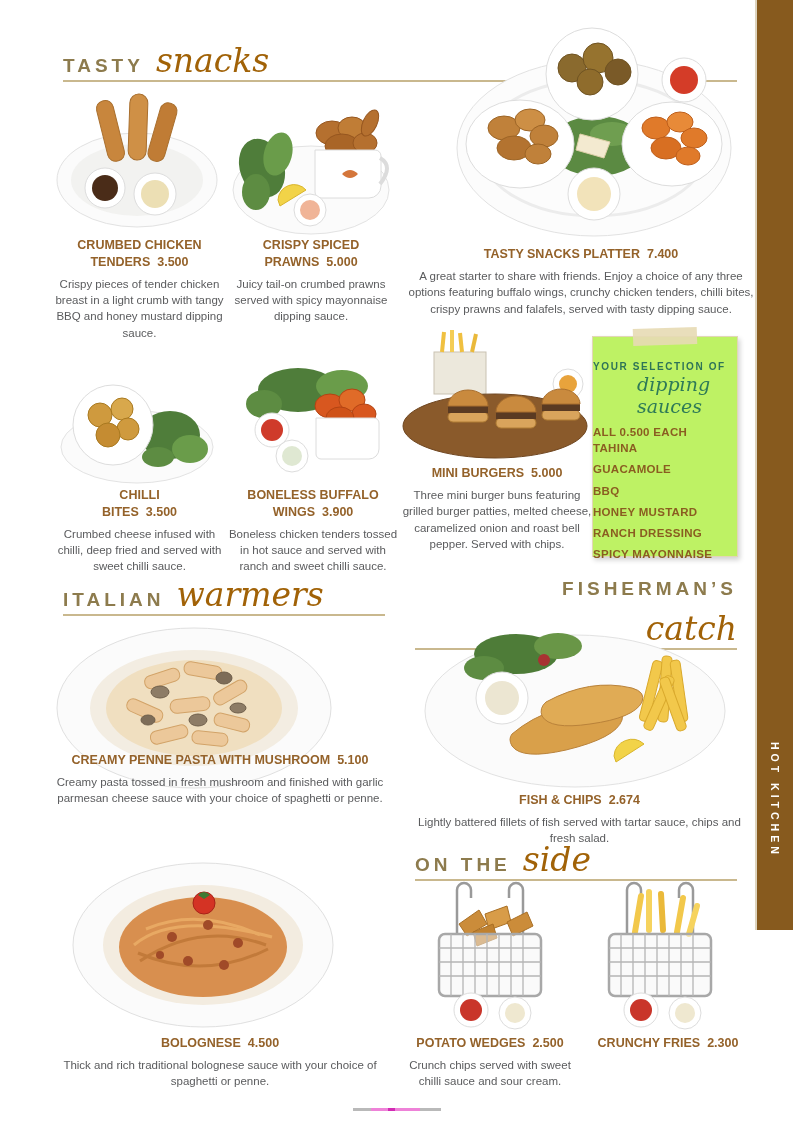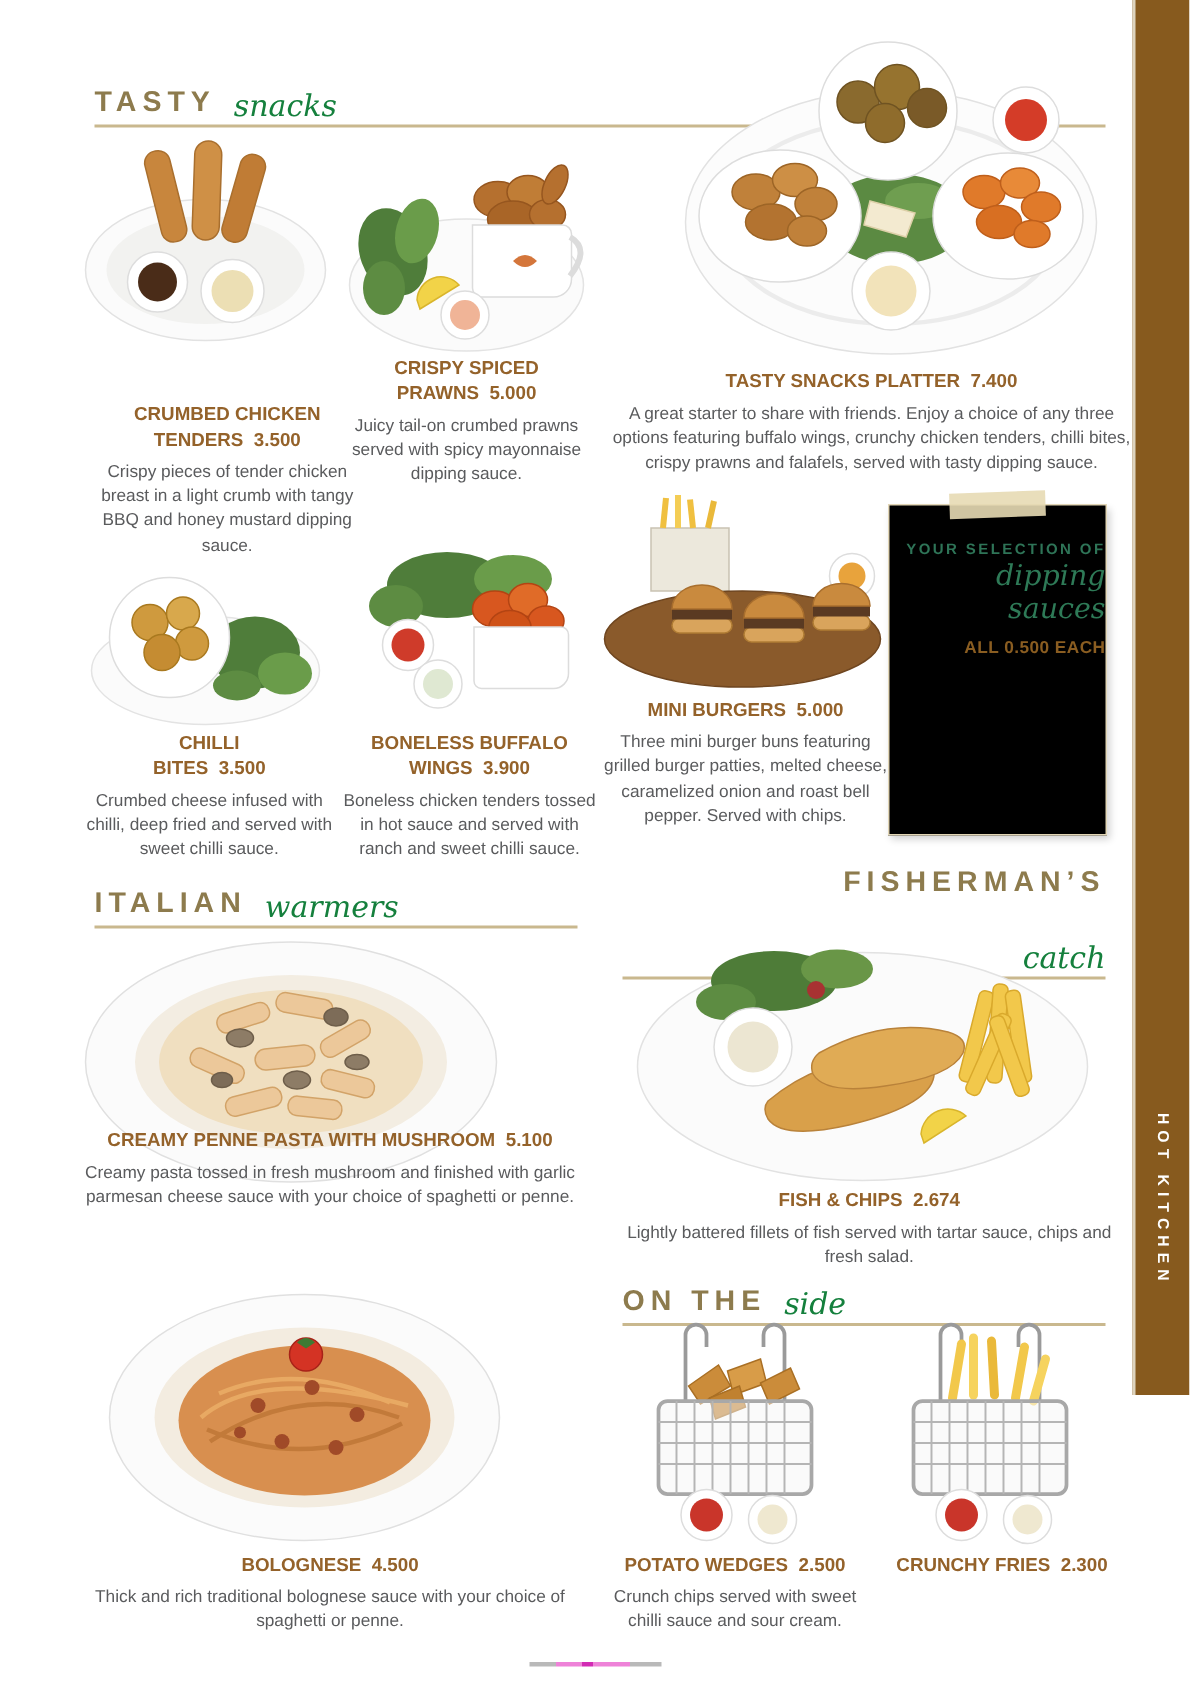--- a/index.html
+++ b/index.html
@@ -4,38 +4,38 @@
 <style>
   html,body{margin:0;padding:0;}
   body{width:793px;height:1122px;position:relative;background:#ffffff;
        font-family:"Liberation Sans",sans-serif;overflow:hidden;}
 
   
   .section-header{position:absolute;border-bottom:2px solid #c9b88e;
        display:flex;align-items:flex-end;gap:12px;padding-bottom:3px;z-index:1;}
   .header-main{font-size:19px;font-weight:bold;letter-spacing:4px;color:#8d7b4d;}
   .header-script{font-family:"DejaVu Serif",serif;font-style:italic;
-       font-size:20px;line-height:1;color:#15803d;margin-top:16px;}
+       font-size:33px;line-height:1;color:#a16207;}
 
   
   .menu-item{position:absolute;text-align:center;z-index:3;}
   .item-title{font-weight:bold;font-size:12.5px;color:#94622a;line-height:1.35;margin:0 auto;}
   .item-price{margin-left:7px;}
   .item-desc{font-size:11.5px;color:#5a5b5d;line-height:1.42;margin-top:5px;}
   .tw110 .item-title{max-width:110px;}
   .tw140 .item-title{max-width:150px;}
 
   
   .photo{position:absolute;z-index:2;}
   .photo svg{display:block;}
 
   
   .note{position:absolute;left:592px;top:336px;width:144px;height:219px;
-       background:#000000;border:1px solid #e2d6b6;box-shadow:2px 3px 5px rgba(0,0,0,.18);
-       text-align:right;z-index:3;}
+       background:#bef264;border:1px solid #e2d6b6;box-shadow:2px 3px 5px rgba(0,0,0,.18);
+       text-align:left;z-index:3;}
   .note-tape{position:absolute;left:40px;top:-9px;width:64px;height:17px;
        background:#e7dab4;opacity:.9;transform:rotate(-2deg);}
   .note-h1{margin-top:24px;font-size:10px;font-weight:bold;letter-spacing:1.6px;color:#2e7457;}
   .note-h2{font-family:"DejaVu Serif",serif;font-style:italic;font-size:19px;
        color:#2e7a57;margin-top:1px;padding-left:44px;}
   .note-price{font-size:11.5px;font-weight:bold;color:#8a5d21;margin-top:9px;letter-spacing:.3px;}
   .note-sauce{display:block;font-size:11.5px;font-weight:bold;color:#8a5d21;
        line-height:1.85;letter-spacing:.3px;}
 
   
@@ -356,21 +356,21 @@
         <line x1="26" y1="86" x2="128" y2="86"></line>
     <line x1="26" y1="100" x2="128" y2="100"></line>
   </g>
   <circle cx="58" cy="134" r="17" fill="#ffffff" stroke="#dddddd"></circle>
   <circle cx="58" cy="134" r="11" fill="#c9352a"></circle>
   <circle cx="102" cy="137" r="16" fill="#ffffff" stroke="#dddddd"></circle>
   <circle cx="102" cy="137" r="10" fill="#efe8d0"></circle>
 </svg>
 </div>
 
-<div class="menu-item" style="left:64px;top:237px;width:175px;margin-top:31px;">
+<div class="menu-item" style="left:52px;top:237px;width:175px;">
   <div class="item-title">
     <span>CRUMBED CHICKEN TENDERS</span><span class="item-price">3.500</span>
   </div>
   <div class="item-desc">Crispy pieces of tender chicken breast in a light crumb with tangy BBQ and honey mustard dipping sauce.</div>
 </div>
 
 <div class="menu-item" style="left:225px;top:237px;width:172px;">
   <div class="item-title">
     <span>CRISPY SPICED PRAWNS</span><span class="item-price">5.000</span>
   </div>
@@ -437,19 +437,27 @@
   <div class="item-title">
     <span>CRUNCHY FRIES</span><span class="item-price">2.300</span>
   </div>
 </div>
 
 <div class="note">
   <div class="note-tape"></div>
   <div class="note-h1">YOUR SELECTION OF</div>
   <div class="note-h2">dipping sauces</div>
   <div class="note-price">ALL 0.500 EACH</div>
+  <div>
+    <span class="note-sauce">TAHINA</span>
+    <span class="note-sauce">GUACAMOLE</span>
+    <span class="note-sauce">BBQ</span>
+    <span class="note-sauce">HONEY MUSTARD</span>
+    <span class="note-sauce">RANCH DRESSING</span>
+    <span class="note-sauce">SPICY MAYONNAISE</span>
+  </div>
 </div>
 
 <div class="hot-tab">
   <span>HOT KITCHEN</span>
 </div>
 
 <div class="bottom-bar"></div>
 
 </body></html>

